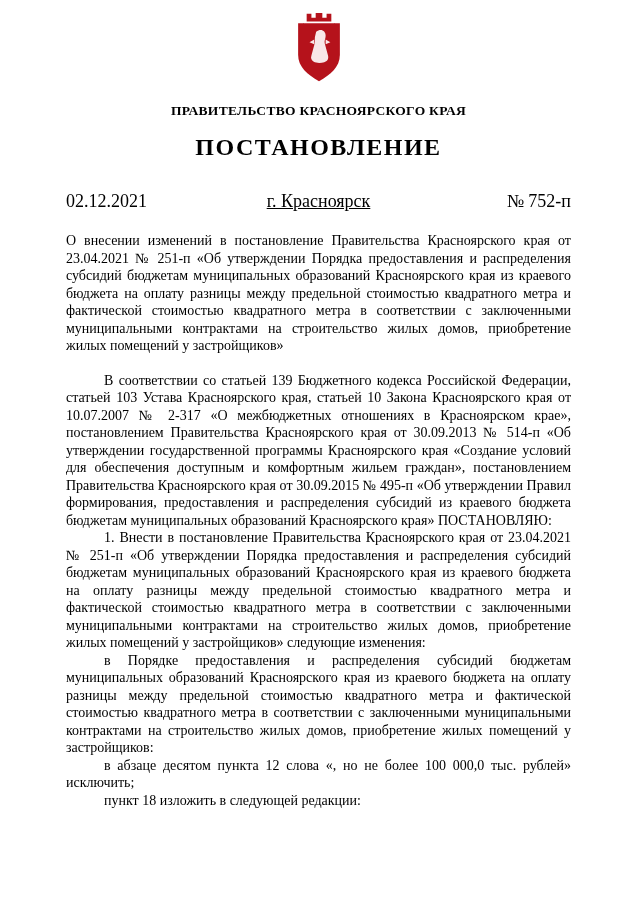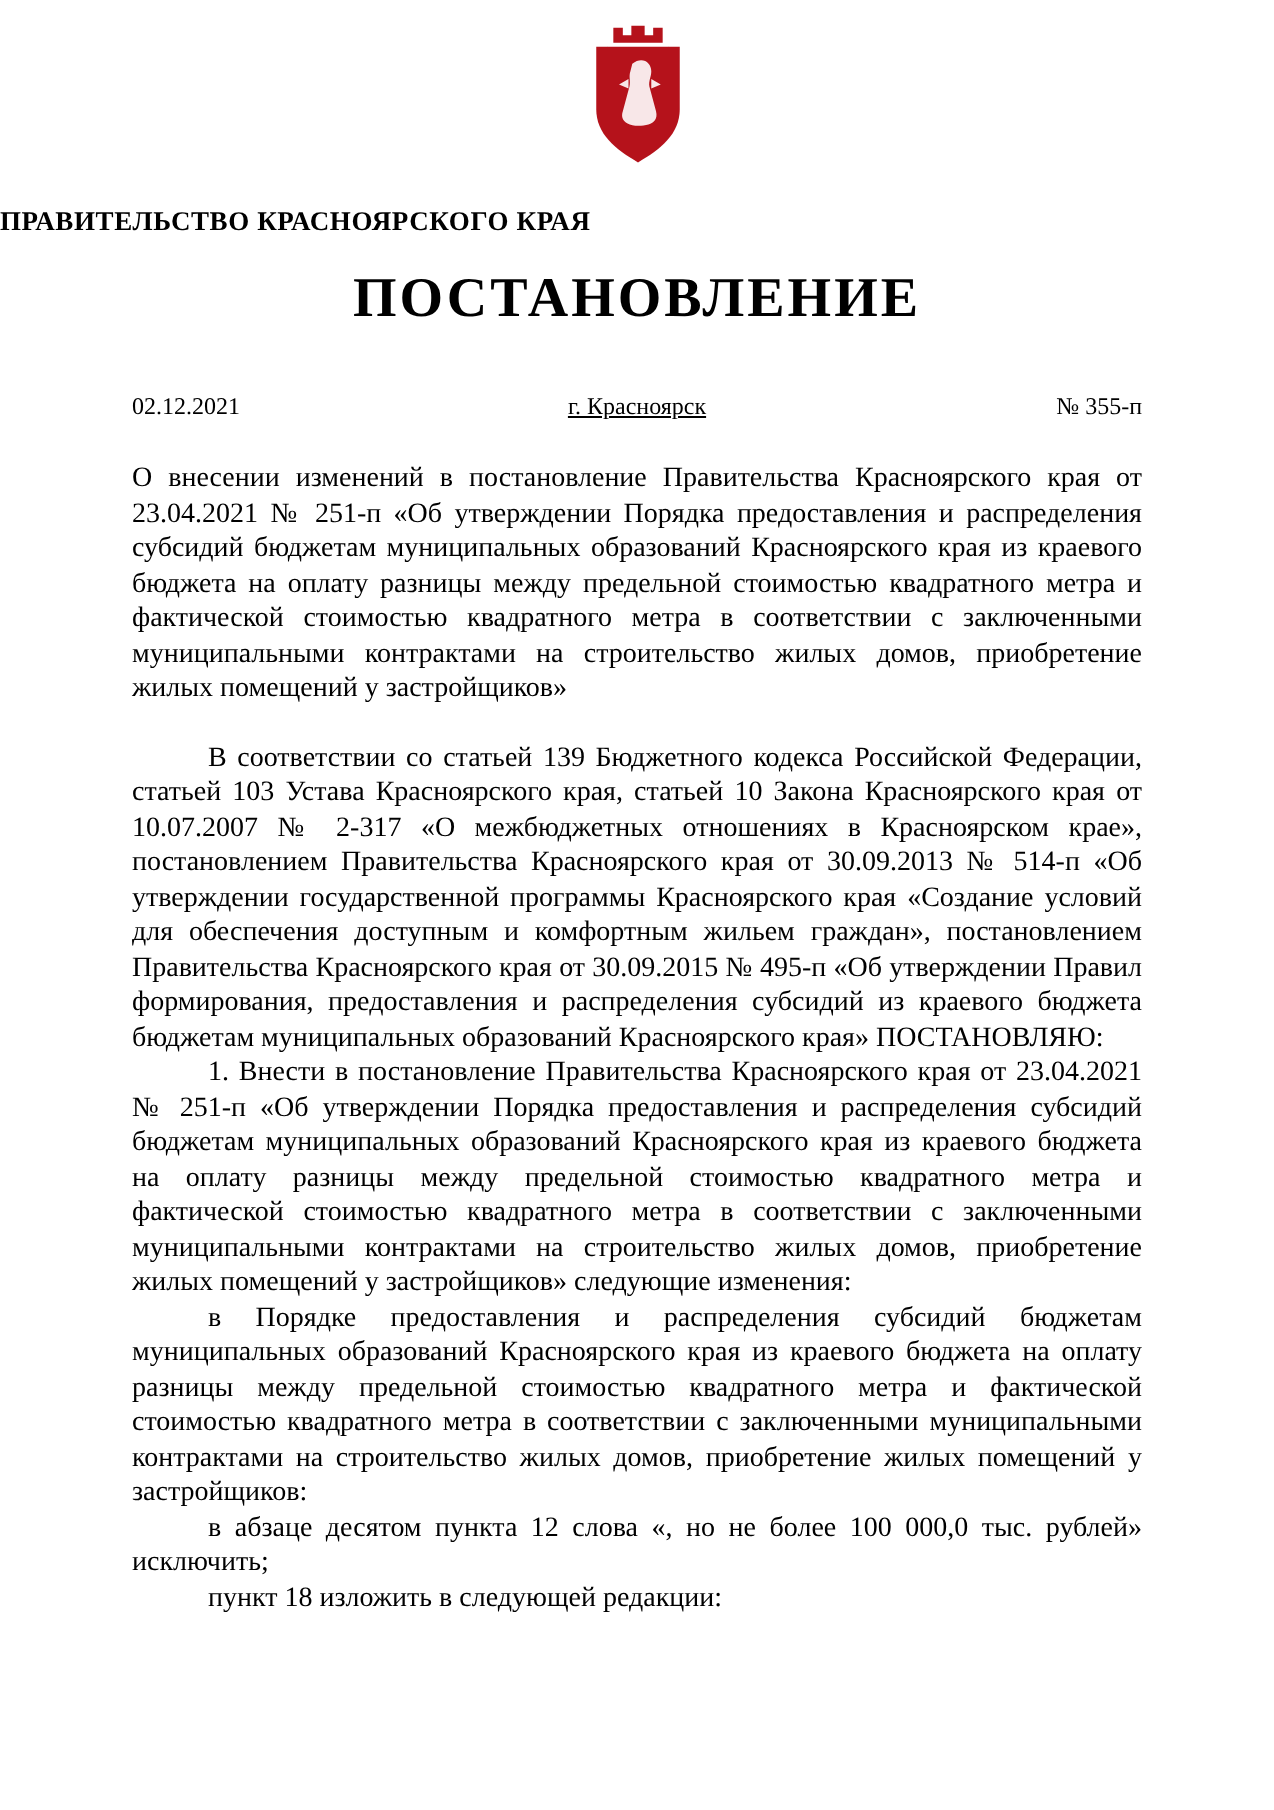--- a/index.html
+++ b/index.html
@@ -15,38 +15,38 @@
     overflow: hidden;
   }
   .emblem {
     display: block;
     margin: 11px auto 0;
     width: 58px;
     height: 74px;
   }
   .authority {
     margin-top: 18px;
-    text-align: left;
+    text-align: center;
     font-weight: bold;
     font-size: 13.5px;
     letter-spacing: 0.3px;
   }
   .doc-type {
     margin-top: 15px;
     text-align: center;
     font-weight: bold;
-    font-size: 28px;
+    font-size: 24px;
     letter-spacing: 1.5px;
   }
   .meta-row {
     display: grid;
     grid-template-columns: 1fr auto 1fr;
     align-items: baseline;
     margin: 30px 66px 0 66px;
-    font-size: 12px;
+    font-size: 18px;
   }
   .meta-date  { text-align: left; }
   .meta-place { text-align: center; text-decoration: underline; }
   .meta-number { text-align: right; }
   .content {
     margin: 20px 66px 0 66px;
   }
   .subject {
     font-size: 14px;
     line-height: 17.5px;
@@ -77,21 +77,21 @@
     <path fill="#ffffff" opacity="0.9" d="M27 22 c5 -4 10 -1 10 4 c0 3 -1.5 5 -1 8 l3.5 13 c1 4 -1 6 -4 7 c-3.5 1 -8.5 1 -11 -0.5 c-2.5 -1.5 -3.5 -3.5 -2.5 -6.5 l3.5 -13 c0.7 -3 -0.5 -5 0.5 -8 z M25 30 l-5 3 l5 2 z M37 30 l5 3 l-5 2 z"></path>
   </svg>
 
   <div class="authority">ПРАВИТЕЛЬСТВО КРАСНОЯРСКОГО КРАЯ</div>
 
   <div class="doc-type">ПОСТАНОВЛЕНИЕ</div>
 
   <div class="meta-row">
     <span class="meta-date">02.12.2021</span>
     <span class="meta-place">г. Красноярск</span>
-    <span class="meta-number">№ 355-п</span>
+    <span class="meta-number">№ 752-п</span>
   </div>
 
   <div class="content">
     <p class="subject">О внесении изменений в постановление Правительства Красноярского края от 23.04.2021 № 251-п «Об утверждении Порядка предоставления и распределения субсидий бюджетам муниципальных образований Красноярского края из краевого бюджета на оплату разницы между предельной стоимостью квадратного метра и фактической стоимостью квадратного метра в соответствии с заключенными муниципальными контрактами на строительство жилых домов, приобретение жилых помещений у застройщиков»</p>
 
     <div class="paragraphs">
       <p class="para">В соответствии со статьей 139 Бюджетного кодекса Российской Федерации, статьей 103 Устава Красноярского края, статьей 10 Закона Красноярского края от 10.07.2007 № 2-317 «О межбюджетных отношениях в Красноярском крае», постановлением Правительства Красноярского края от 30.09.2013 № 514-п «Об утверждении государственной программы Красноярского края «Создание условий для обеспечения доступным и комфортным жильем граждан», постановлением Правительства Красноярского края от 30.09.2015 № 495-п «Об утверждении Правил формирования, предоставления и распределения субсидий из краевого бюджета бюджетам муниципальных образований Красноярского края» ПОСТАНОВЛЯЮ:</p>
       <p class="para">1. Внести в постановление Правительства Красноярского края от 23.04.2021 № 251-п «Об утверждении Порядка предоставления и распределения субсидий бюджетам муниципальных образований Красноярского края из краевого бюджета на оплату разницы между предельной стоимостью квадратного метра и фактической стоимостью квадратного метра в соответствии с заключенными муниципальными контрактами на строительство жилых домов, приобретение жилых помещений у застройщиков» следующие изменения:</p>
       <p class="para">в Порядке предоставления и распределения субсидий бюджетам муниципальных образований Красноярского края из краевого бюджета на оплату разницы между предельной стоимостью квадратного метра и фактической стоимостью квадратного метра в соответствии с заключенными муниципальными контрактами на строительство жилых домов, приобретение жилых помещений у застройщиков:</p>
       <p class="para">в абзаце десятом пункта 12 слова «, но не более 100 000,0 тыс. рублей» исключить;</p>

